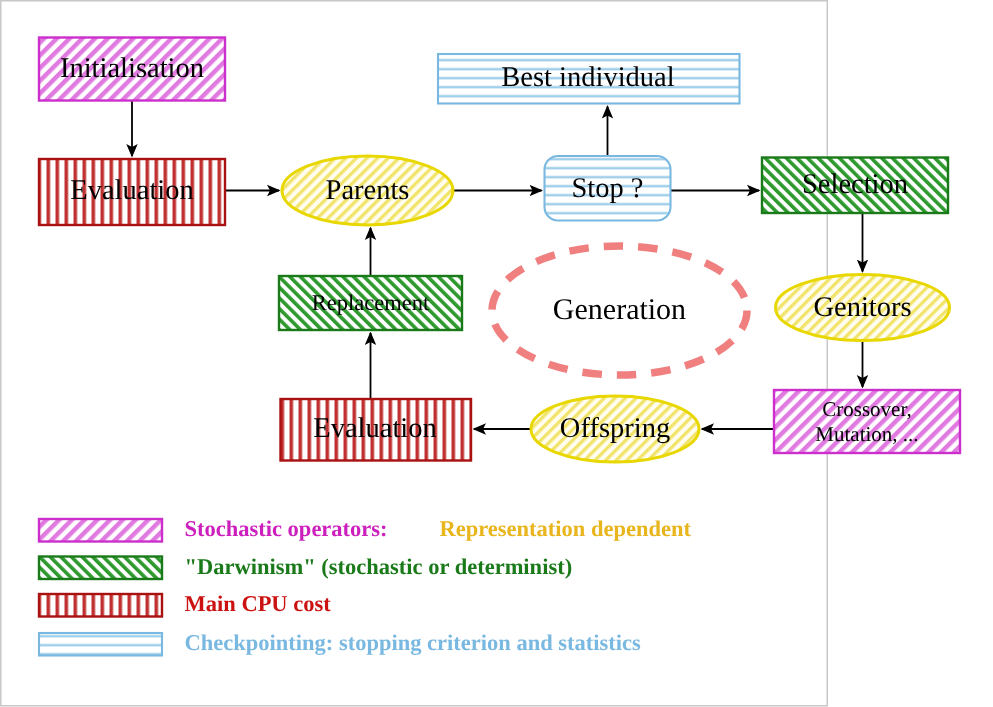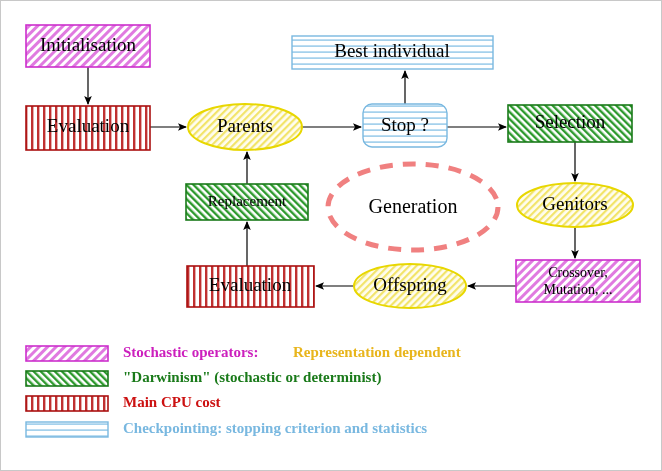--- a/index.html
+++ b/index.html
@@ -1,21 +1,21 @@
 <!DOCTYPE html>
 <html><head>
 <meta charset="utf-8">
 <style>
   html,body{margin:0;padding:0;background:#ffffff;}
   body{
     width:662px;height:471px;
     font-family:"Liberation Serif", serif;
     overflow:hidden;position:relative;
   }
-  #stage{position:relative;width:662px;height:471px;background:#ffffff;
+  #stage{position:relative;width:552px;height:471px;background:#ffffff;
          border:1px solid #c8c8c8;box-sizing:border-box;}
   svg#diagram{position:absolute;left:0;top:0;width:660px;height:469px;}
   .node-label{font-family:"Liberation Serif", serif;text-anchor:middle;
               dominant-baseline:middle;fill:#000000;}
   .legend-text{font-family:"Liberation Serif", serif;font-weight:bold;
                dominant-baseline:middle;}
 </style>
 </head>
 <body>
 

